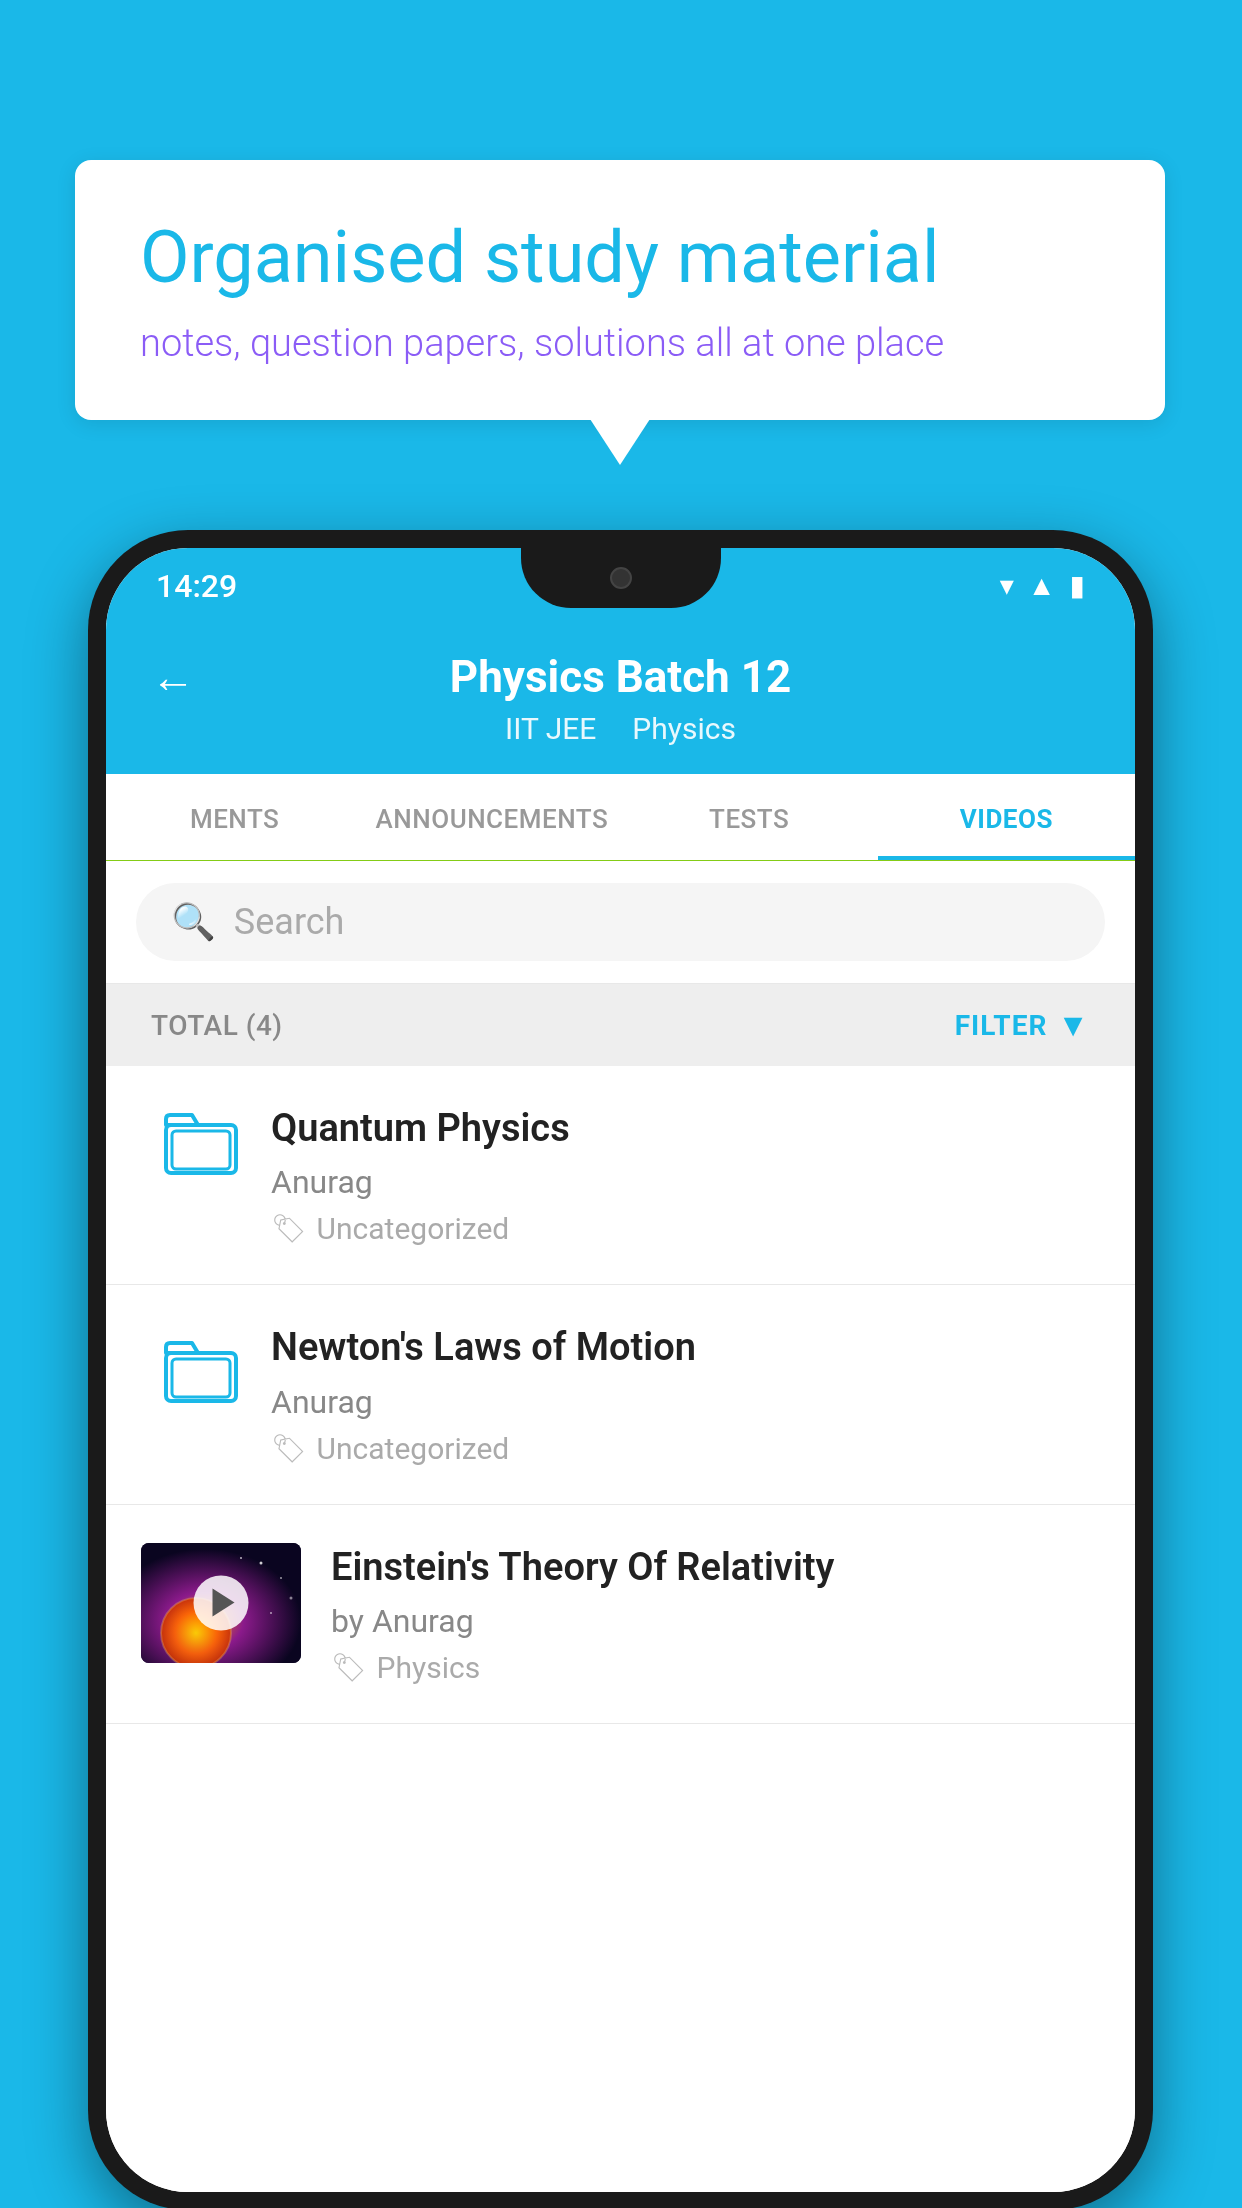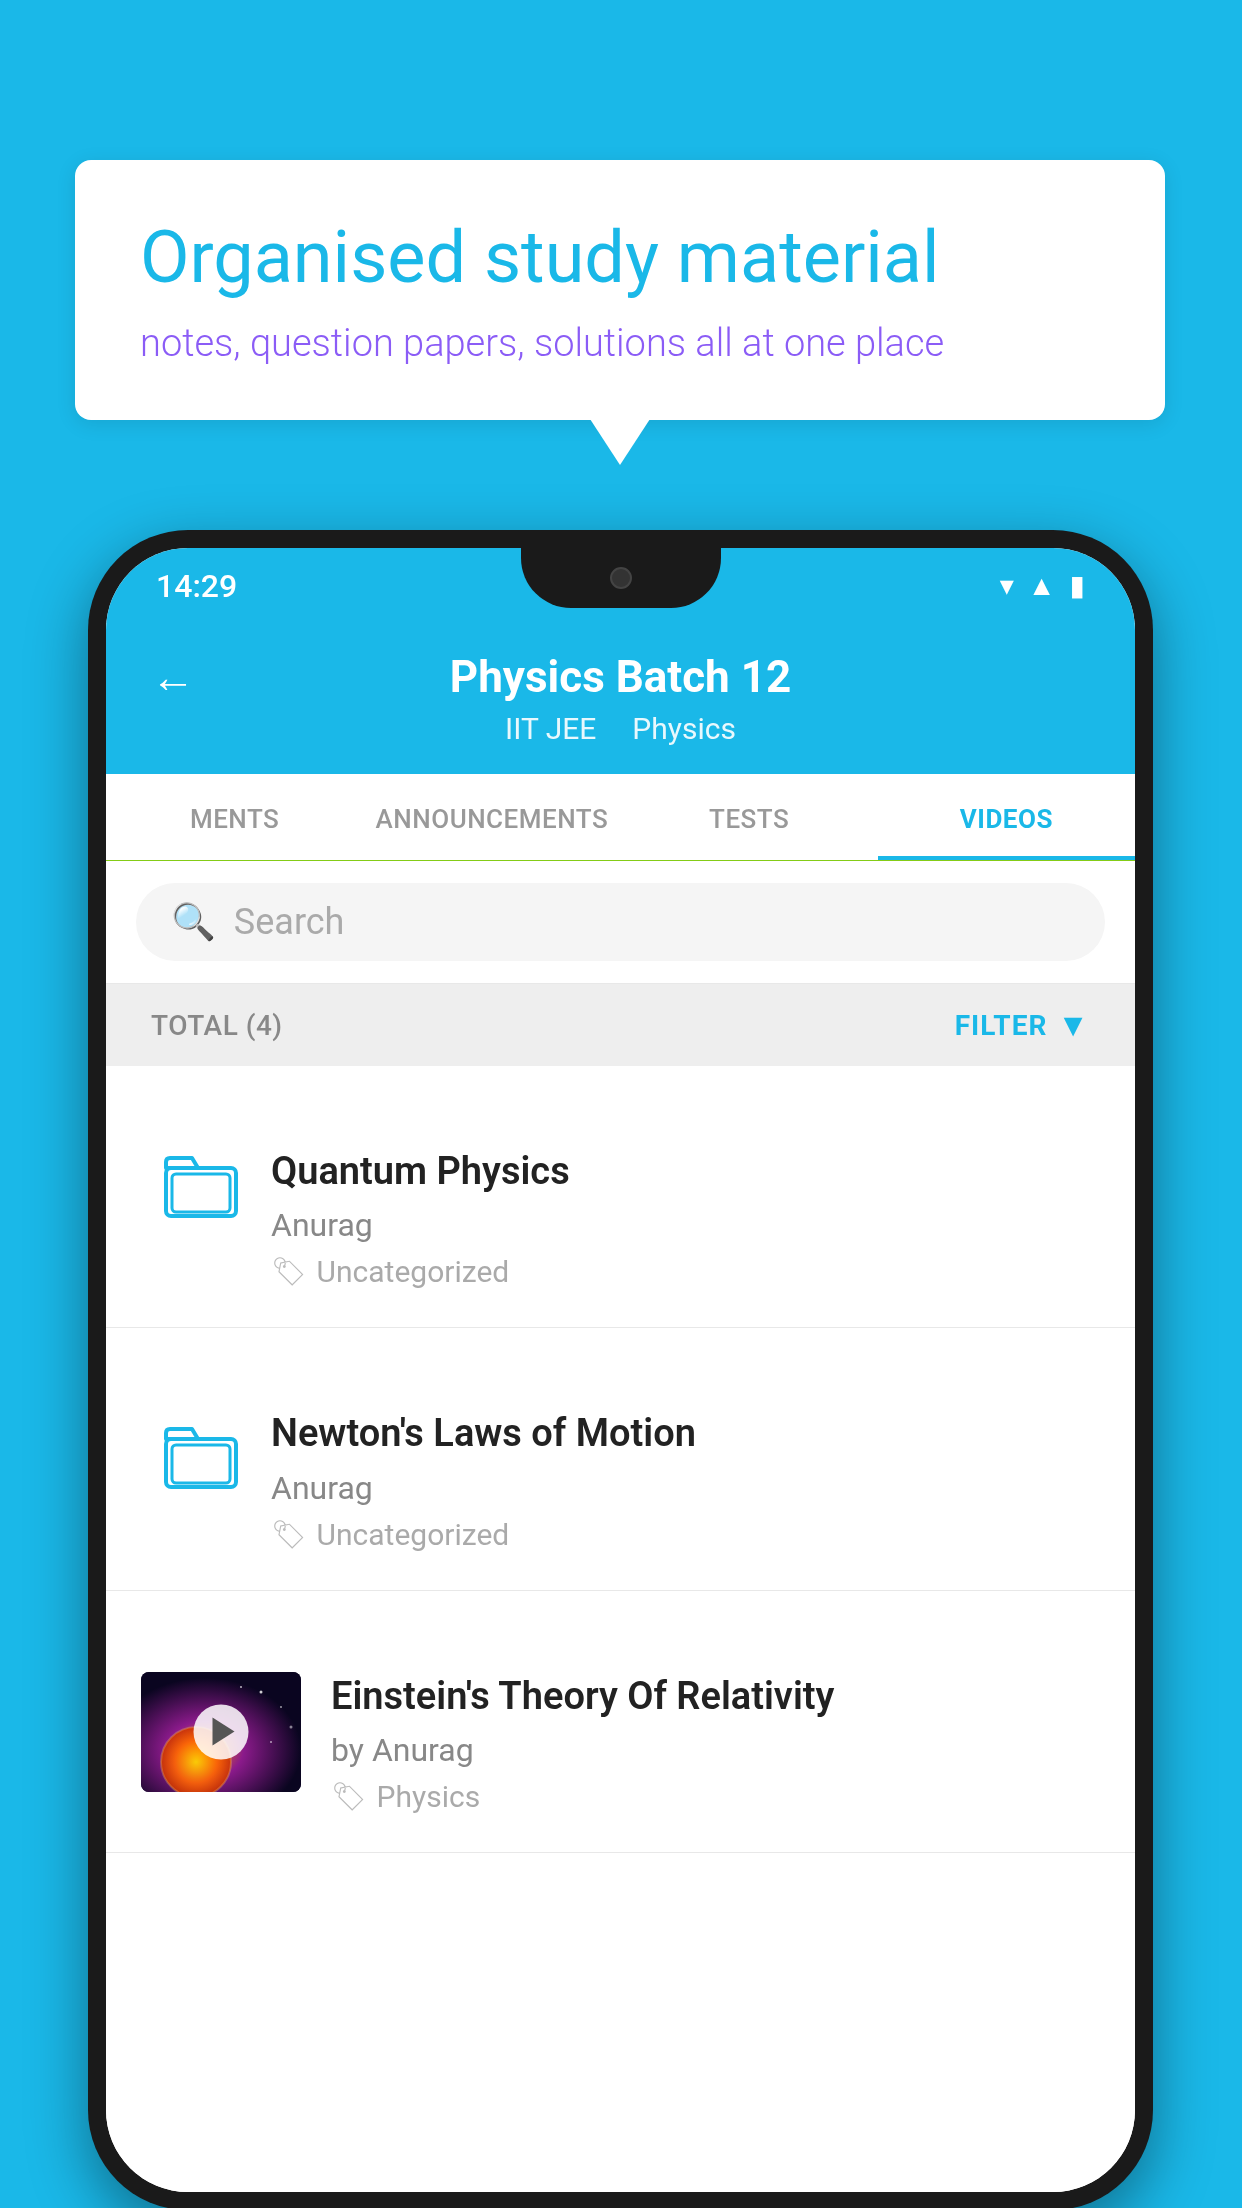--- a/index.html
+++ b/index.html
@@ -280,21 +280,20 @@
       background: white;
     }
 
     .video-item {
       display: flex;
       align-items: flex-start;
       padding: 38px 35px;
       border-bottom: 1px solid #e8e8e8;
       gap: 30px;
       cursor: pointer;
-      margin-top: 43px;
     }
 
     .video-thumb {
       width: 160px;
       height: 120px;
       border-radius: 8px;
       flex-shrink: 0;
       overflow: hidden;
       position: relative;
     }

